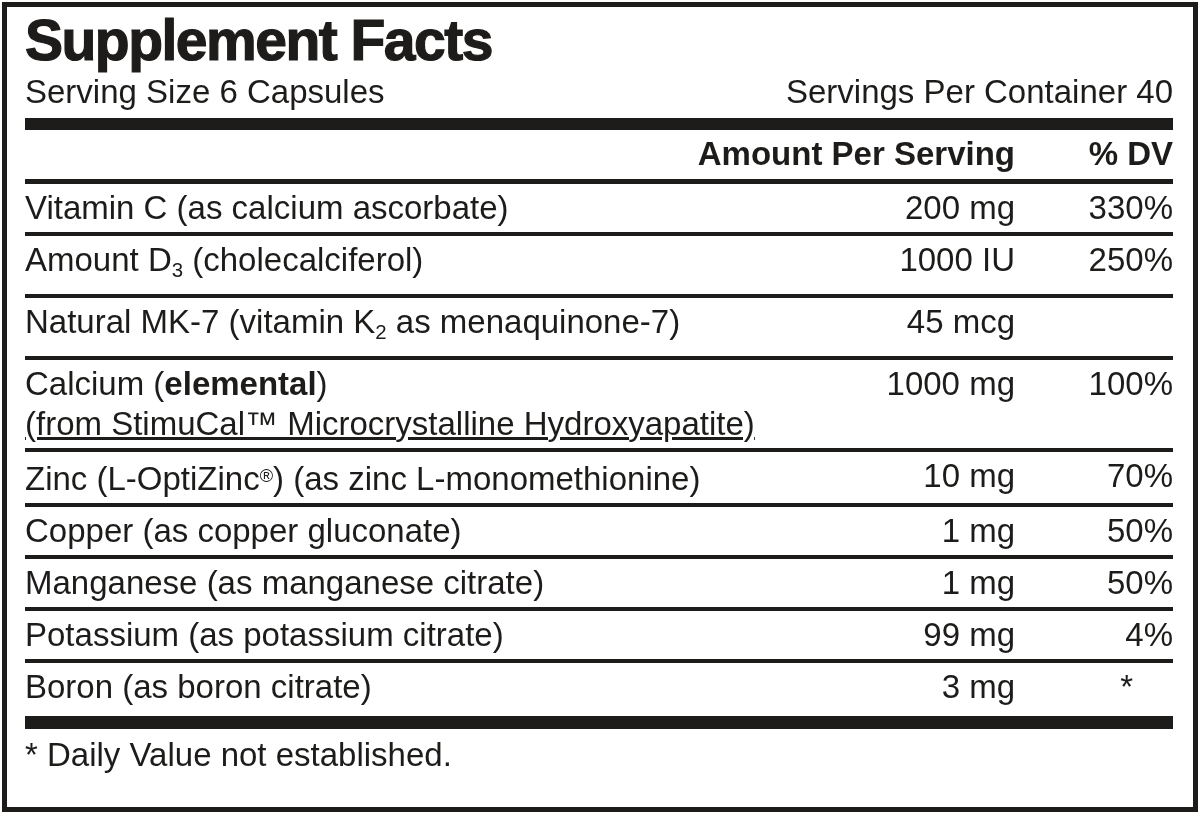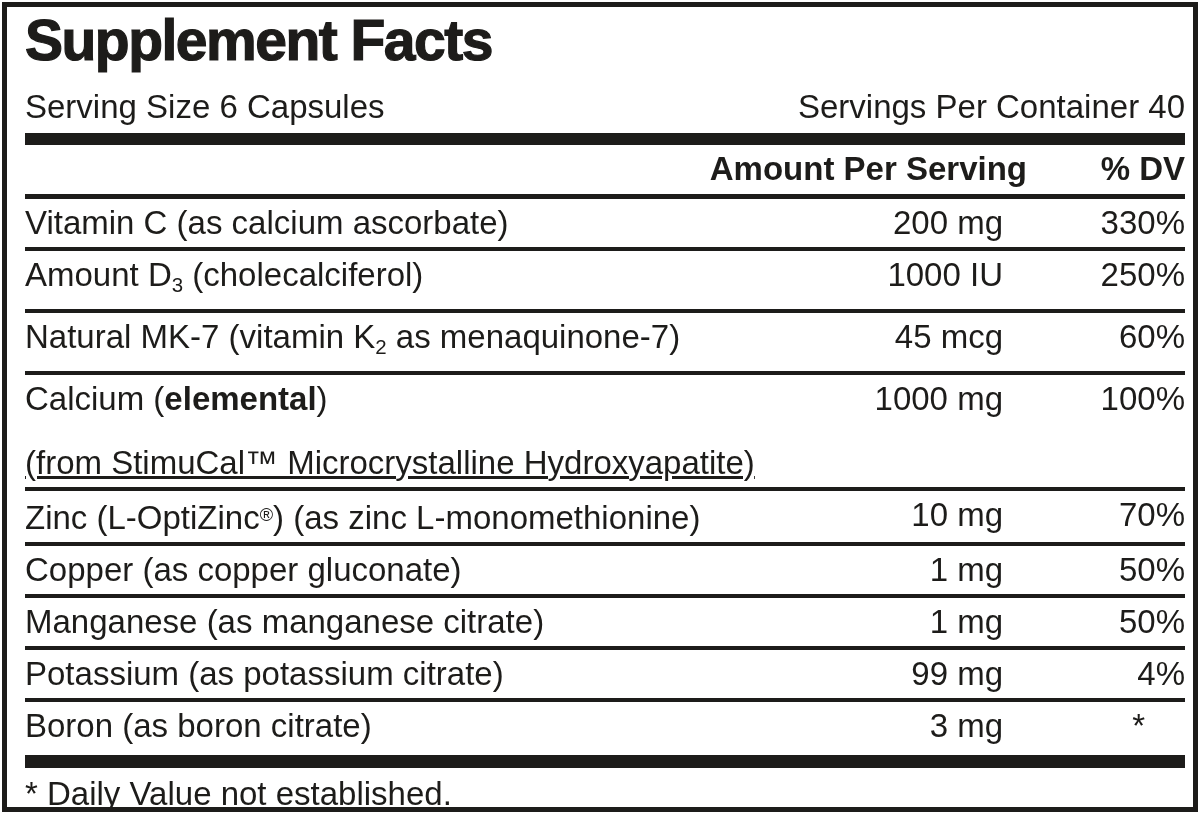--- a/index.html
+++ b/index.html
@@ -11,40 +11,40 @@
     font-family: "Liberation Sans", "DejaVu Sans", sans-serif;
     color: var(--ink, #1d1c1a);
   }
   * { box-sizing: border-box; }
 
   .frame {
     position: absolute;
     left: 2px; top: 2px; right: 2px; bottom: 2px;
     border: 5px solid var(--ink, #1d1c1a);
     background: #ffffff;
-    padding: 6px 8px 0 18px;
+    padding: 6px 20px 0 18px;
     overflow: hidden;
   }
 
   .title {
     font-size: 57px;
     font-weight: bold;
     letter-spacing: -1.5px;
     line-height: 0.95;
     -webkit-text-stroke: 1.2px currentColor;
     white-space: nowrap;
   }
 
   .serving-row {
     display: flex;
     justify-content: space-between;
     align-items: baseline;
     font-size: 33px;
     line-height: 40px;
-    margin-top: 20px;
+    margin-top: 5px;
     margin-bottom: 6px;
   }
 
   .bar-thick {
     height: 12px;
     background: var(--ink, #1d1c1a);
   }
 
   .hdr {
     display: flex;
@@ -62,21 +62,20 @@
     background: var(--ink, #1d1c1a);
   }
 
   .rows { width: 100%; }
   .row {
     display: grid;
     grid-template-columns: 1fr 215px 158px;
     font-size: 33px;
     line-height: 40px;
     padding: 4px 0 4px 0;
-    gap: 24px;
   }
   .row + .row { border-top: 4px solid var(--ink, #1d1c1a); }
   .row .name  { text-align: left; white-space: nowrap; }
   .row .amt   { text-align: right; white-space: nowrap; }
   .row .dv    { text-align: right; white-space: nowrap; }
   .row .dv.ast { padding-right: 40px; }
   .row .line2 { grid-column: 1 / -1; text-align: left; white-space: nowrap; text-decoration: underline; }
 
   .seg-bold { font-weight: bold; }
   .seg-sub  { font-size: 0.62em; vertical-align: -0.28em; }
@@ -119,21 +118,20 @@
         <div class="dv">330%</div>
       </div>
       <div class="row">
         <div class="name"><span>Amount D</span><span class="seg-sub">3</span><span> (cholecalciferol)</span></div>
         <div class="amt">1000 IU</div>
         <div class="dv">250%</div>
       </div>
       <div class="row">
         <div class="name"><span>Natural MK-7 (vitamin K</span><span class="seg-sub">2</span><span> as menaquinone-7)</span></div>
         <div class="amt">45 mcg</div>
-        <div class="dv">60%</div>
       </div>
       <div class="row">
         <div class="name"><span>Calcium (</span><span class="seg-bold">elemental</span><span>)</span></div>
         <div class="amt">1000 mg</div>
         <div class="dv">100%</div>
         <div class="line2">(from StimuCal™ Microcrystalline Hydroxyapatite)</div>
       </div>
       <div class="row">
         <div class="name"><span>Zinc (L-OptiZinc</span><span class="seg-sup">®</span><span>) (as zinc L-monomethionine)</span></div>
         <div class="amt">10 mg</div>

